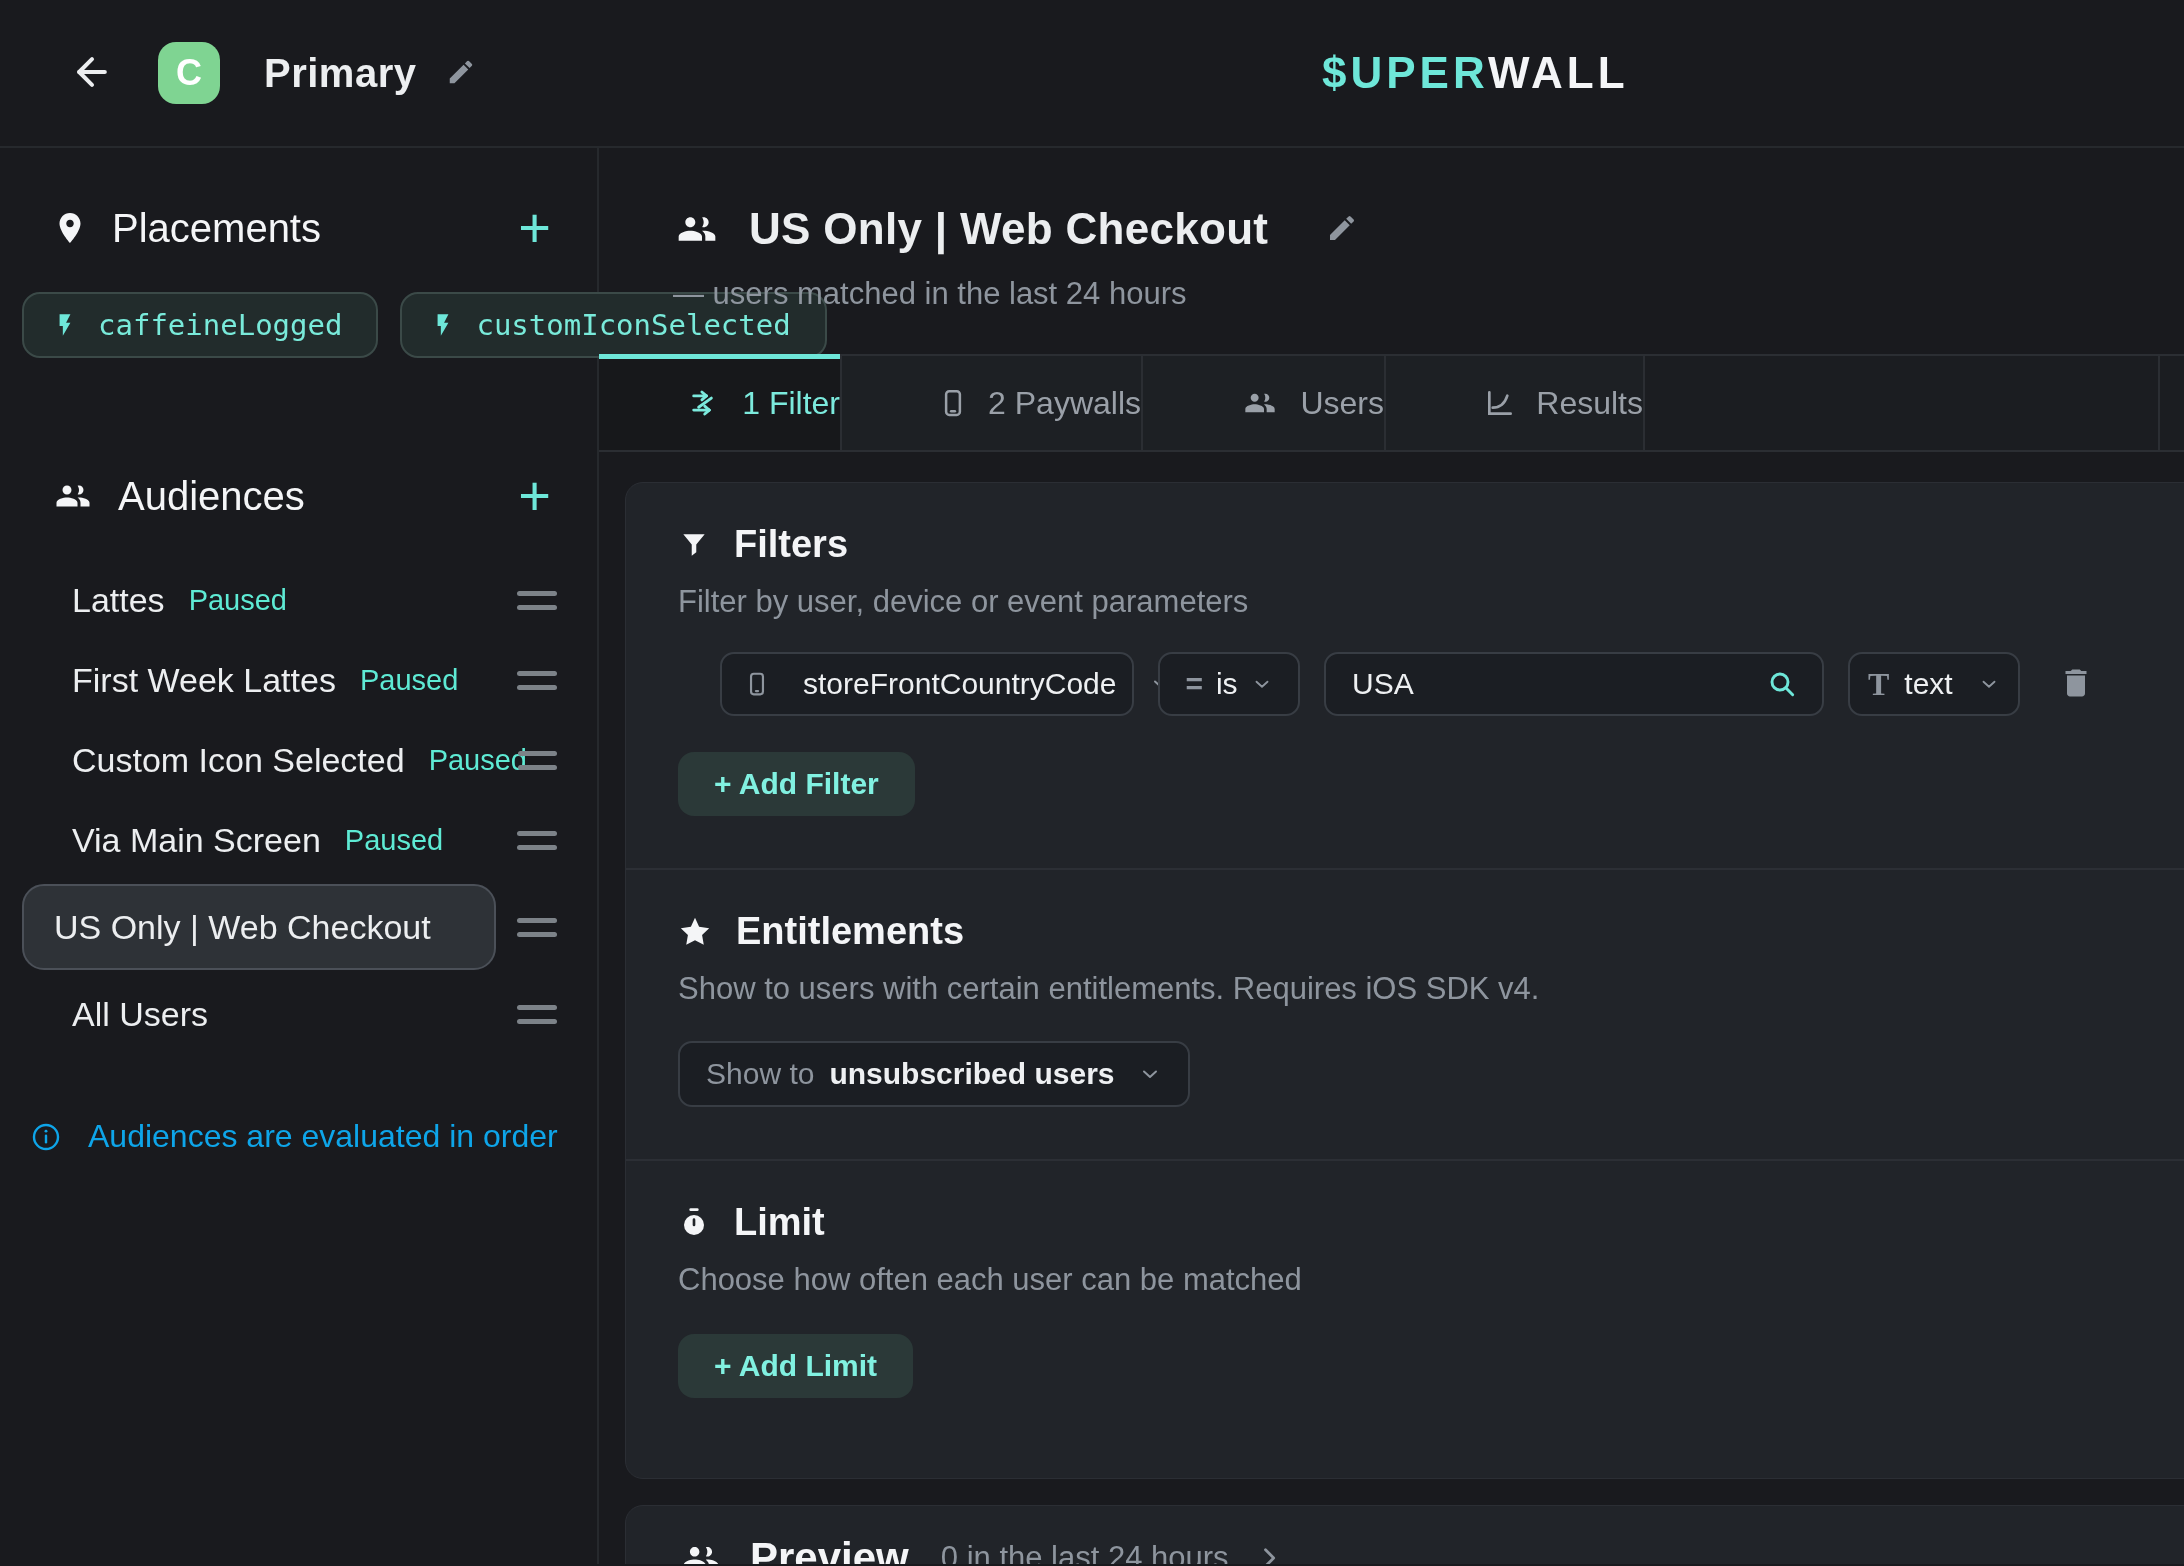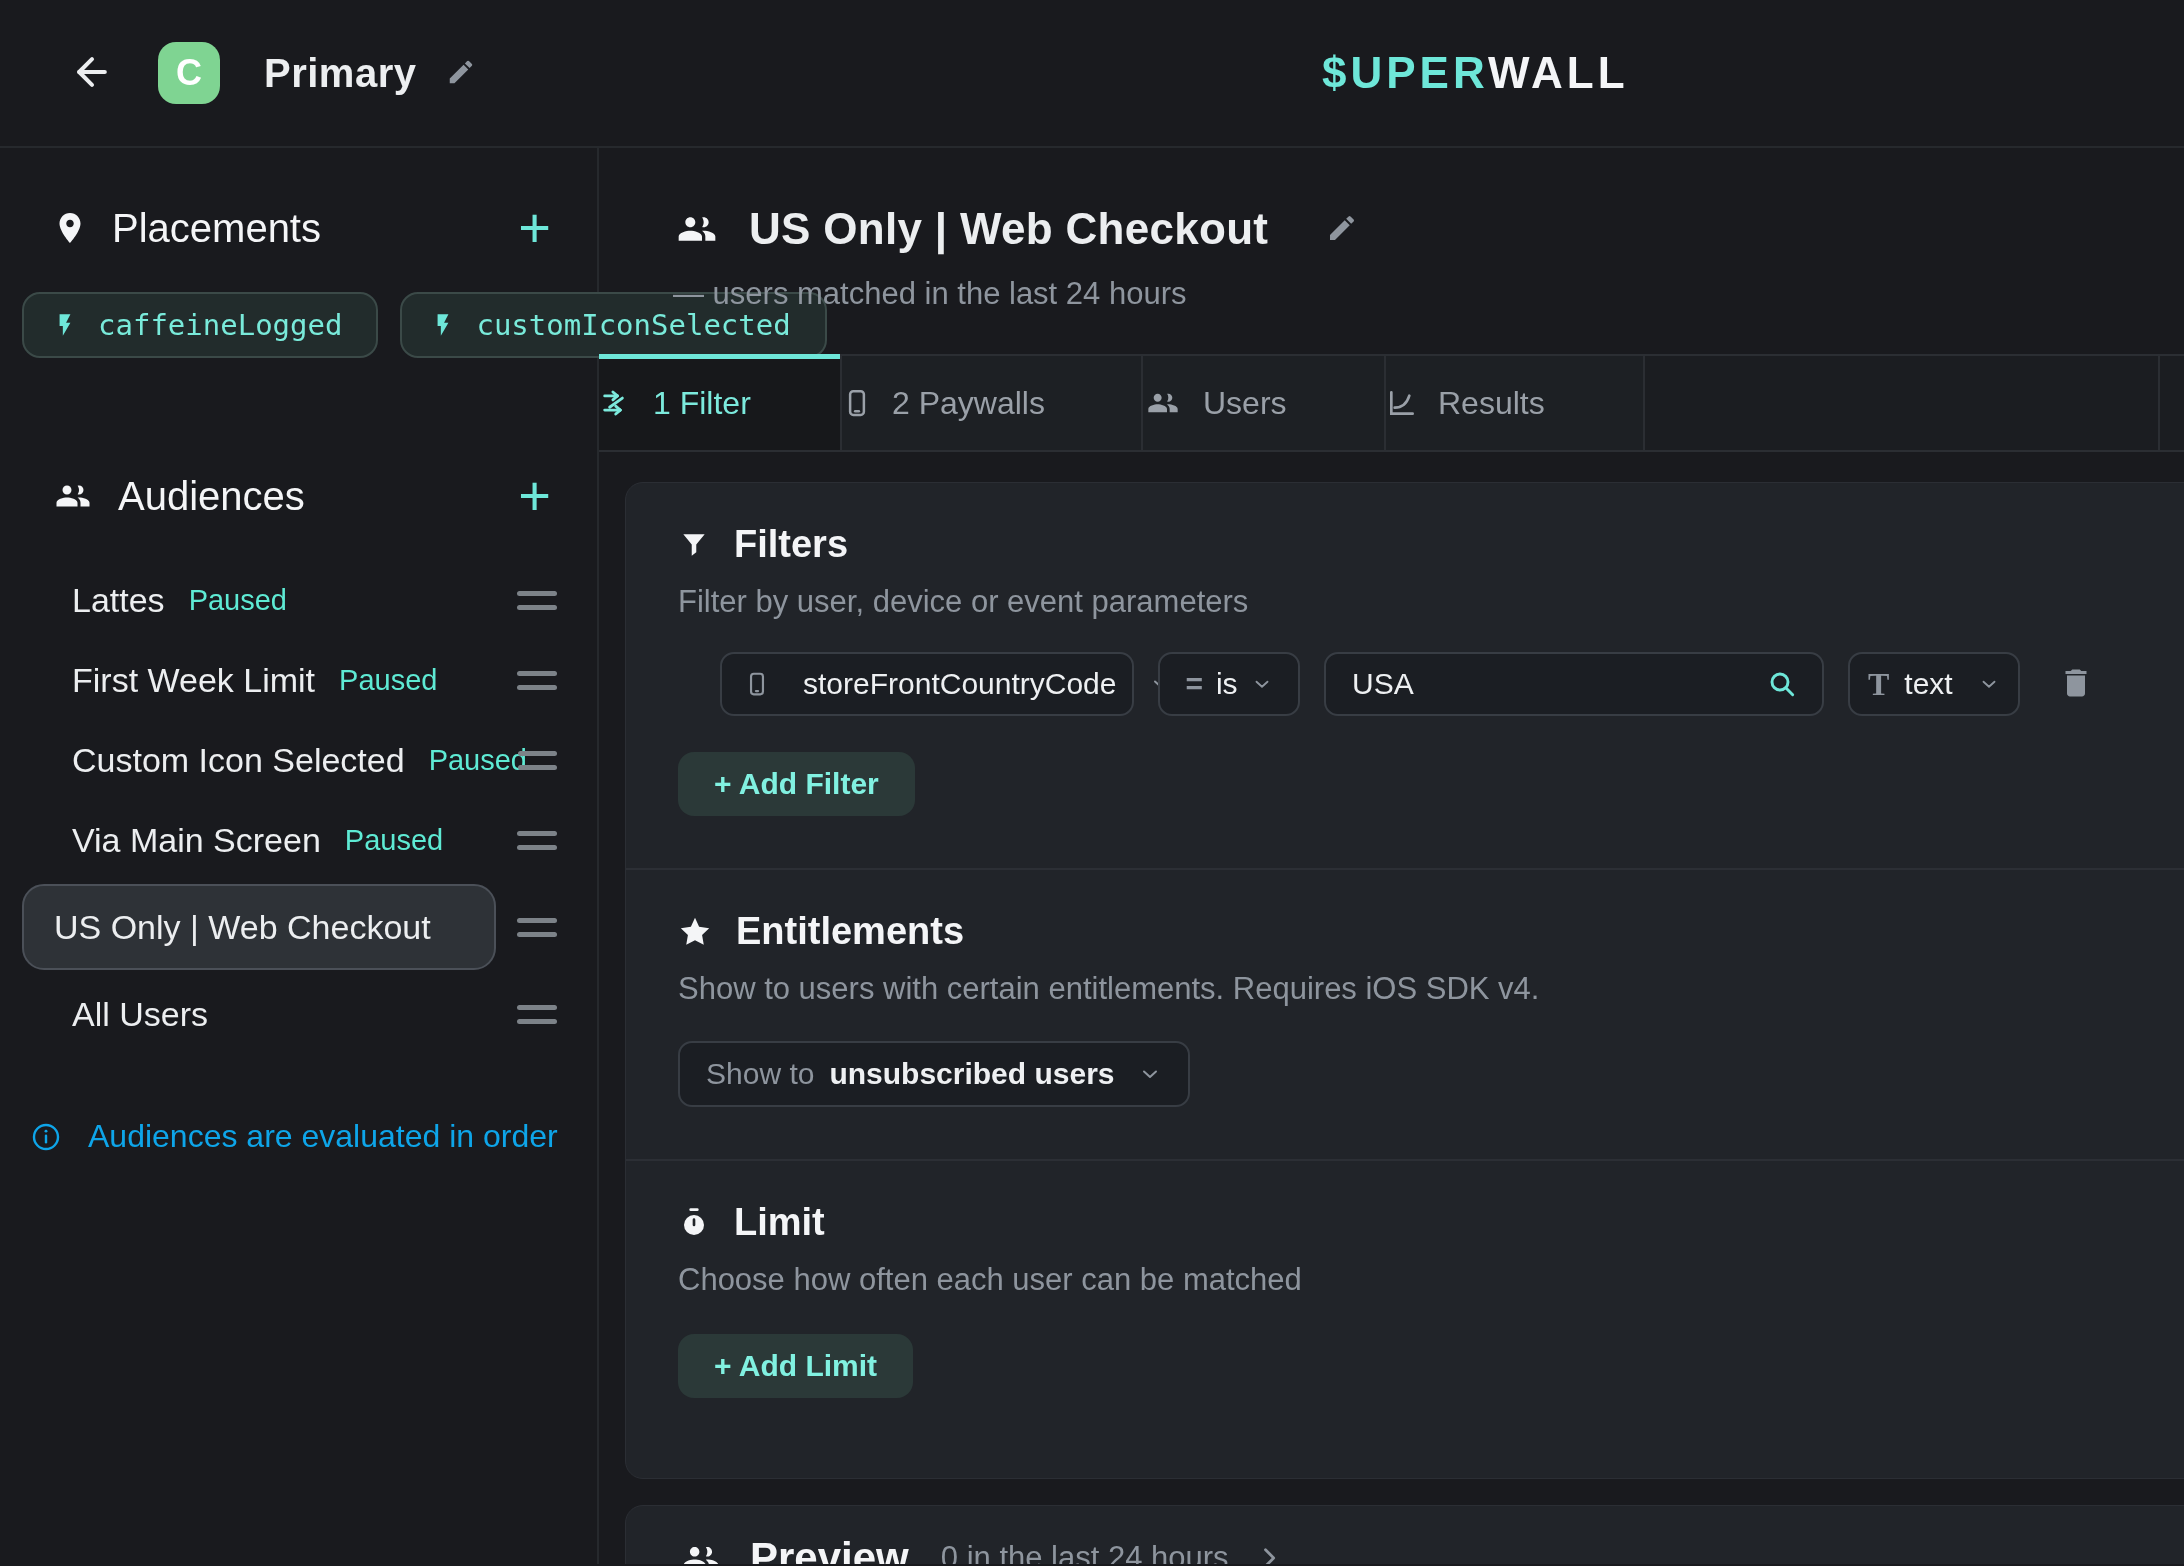--- a/index.html
+++ b/index.html
@@ -53,21 +53,21 @@
 
   
   .main-head{padding:56px 0 0 74px;}
   .title-row{display:flex;align-items:center;gap:28px;}
   .main-title{margin:0;font-size:44px;font-weight:700;letter-spacing:.3px;}
   .main-sub{margin-top:22px;font-size:31px;color:#8e959e;}
 
   
   .tabs{margin-top:42px;height:98px;display:flex;background:#1b1d21;
     border-top:2px solid #2b2e33;border-bottom:2px solid #2b2e33;}
-  .tab{display:flex;align-items:center;justify-content:flex-start;gap:20px;
+  .tab{display:flex;align-items:center;justify-content:flex-end;gap:20px;
     border-right:2px solid #2b2e33;color:#9aa0a8;font-size:32px;font-weight:500;
     position:relative;cursor:pointer;background:#1d2024;}
   .tab.active{background:#17181b;color:#7ceadd;}
   .tab.active::before{content:"";position:absolute;top:-2px;left:0;right:0;height:5px;background:#6ee7d9;}
   .tab-filter{width:243px;}
   .tab-paywalls{width:301px;}
   .tab-results{width:259px;}
   .tab-users{width:243px;}
   .tab-spacer{flex:1;border-right:2px solid #2b2e33;}
   .tab-end{width:24px;}
@@ -186,21 +186,21 @@
             <span class="aud-label">Lattes</span>
             <span class="aud-badge">Paused</span>
           </div>
           <span class="drag">
               <i></i>
               <i></i>
             </span>
         </div>
         <div class="aud-row">
           <div class="aud-main">
-            <span class="aud-label">First Week Limit</span>
+            <span class="aud-label">First Week Lattes</span>
             <span class="aud-badge">Paused</span>
           </div>
           <span class="drag">
               <i></i>
               <i></i>
             </span>
         </div>
         <div class="aud-row">
           <div class="aud-main">
             <span class="aud-label">Custom Icon Selected</span>

